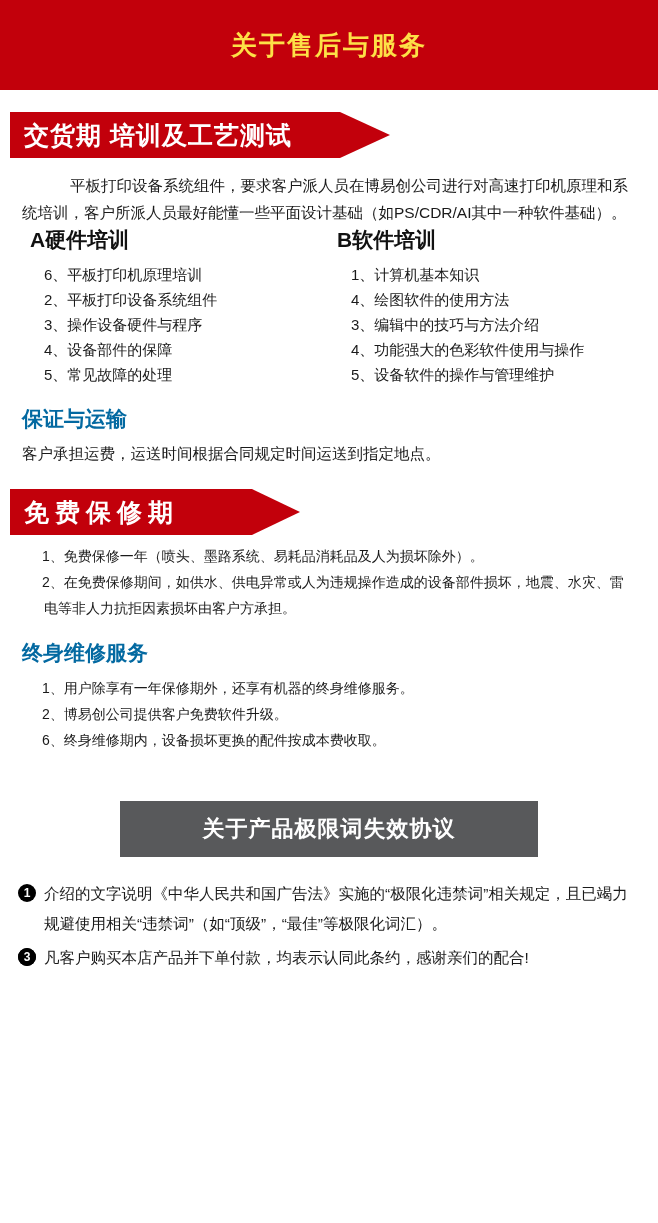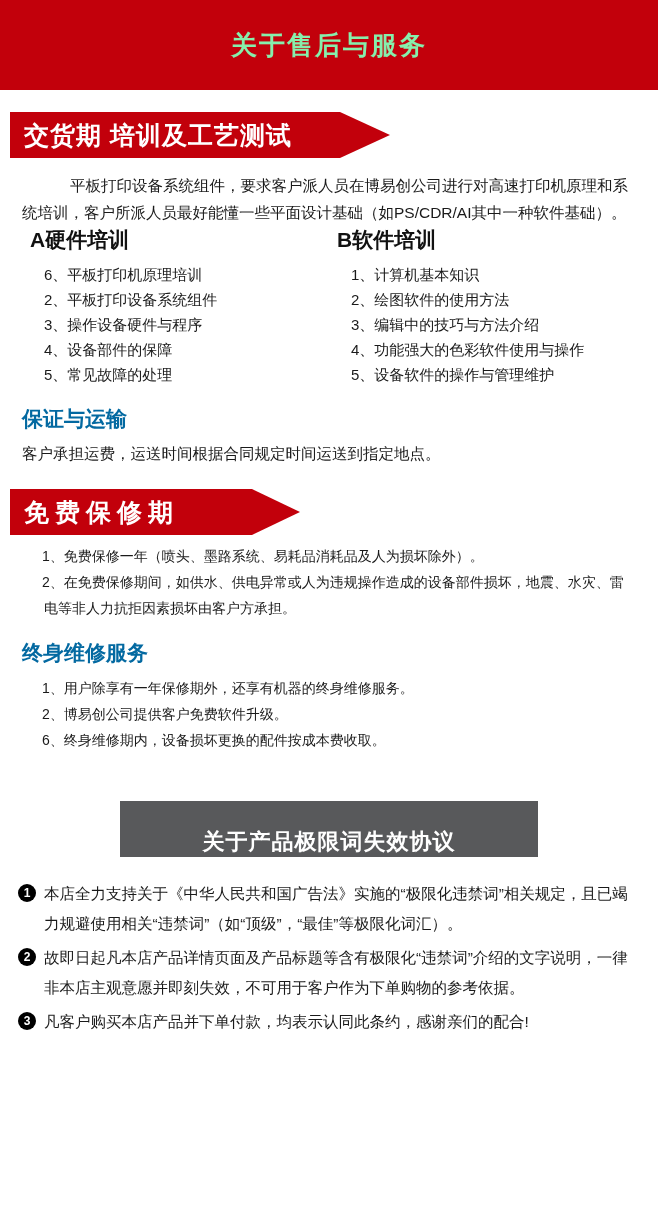--- a/index.html
+++ b/index.html
@@ -20,21 +20,21 @@
   
   .top-banner {
     width: 658px;
     height: 90px;
     background: #c2000b;
     display: flex;
     align-items: center;
     justify-content: center;
   }
   .top-banner-title {
-    color: #86efac;
+    color: #fde047;
     font-size: 26px;
     font-weight: bold;
     letter-spacing: 2px;
   }
 
   
   .ribbon {
     position: relative;
     height: 46px;
     margin-top: 22px;
@@ -124,21 +124,21 @@
     text-indent: -2px;
   }
 
   
   .grey-banner {
     width: 418px;
     height: 56px;
     background: #58595b;
     margin: 48px auto 0 auto;
     display: flex;
-    align-items: flex-end;
+    align-items: center;
     justify-content: center;
   }
   .grey-banner-title {
     color: #ffffff;
     font-size: 22px;
     font-weight: bold;
     letter-spacing: 1px;
   }
 
   
@@ -195,21 +195,21 @@
         <li>2、平板打印设备系统组件</li>
         <li>3、操作设备硬件与程序</li>
         <li>4、设备部件的保障</li>
         <li>5、常见故障的处理</li>
       </ol>
     </div>
     <div class="col">
       <div class="col-title">B软件培训</div>
       <ol>
         <li>1、计算机基本知识</li>
-        <li>2、绘图软件的使用方法</li>
+        <li>4、绘图软件的使用方法</li>
         <li>3、编辑中的技巧与方法介绍</li>
         <li>4、功能强大的色彩软件使用与操作</li>
         <li>5、设备软件的操作与管理维护</li>
       </ol>
     </div>
   </div>
 
   <div class="sub-heading">保证与运输</div>
   <p class="plain-line">客户承担运费，运送时间根据合同规定时间运送到指定地点。</p>
 </div>
@@ -235,23 +235,22 @@
   </ul>
 </div>
 
 <div class="grey-banner">
   <div class="grey-banner-title">关于产品极限词失效协议</div>
 </div>
 
 <ul class="circle-list">
   <li>
     <span class="circle-num">1</span>
-    <span>本店全力支持关于《中华人民共和国广告法》实施的“极限化违禁词”相关规定，且已竭力规避使用相关“违禁词”（如“顶级”，“最佳”等极限化词汇）。</span>
+    <span>介绍的文字说明《中华人民共和国广告法》实施的“极限化违禁词”相关规定，且已竭力规避使用相关“违禁词”（如“顶级”，“最佳”等极限化词汇）。</span>
   </li>
   <li>
     <span class="circle-num">2</span>
-    <span>故即日起凡本店产品详情页面及产品标题等含有极限化“违禁词”介绍的文字说明，一律非本店主观意愿并即刻失效，不可用于客户作为下单购物的参考依据。</span>
   </li>
   <li>
     <span class="circle-num">3</span>
     <span>凡客户购买本店产品并下单付款，均表示认同此条约，感谢亲们的配合!</span>
   </li>
 </ul>
 
 </body></html>

